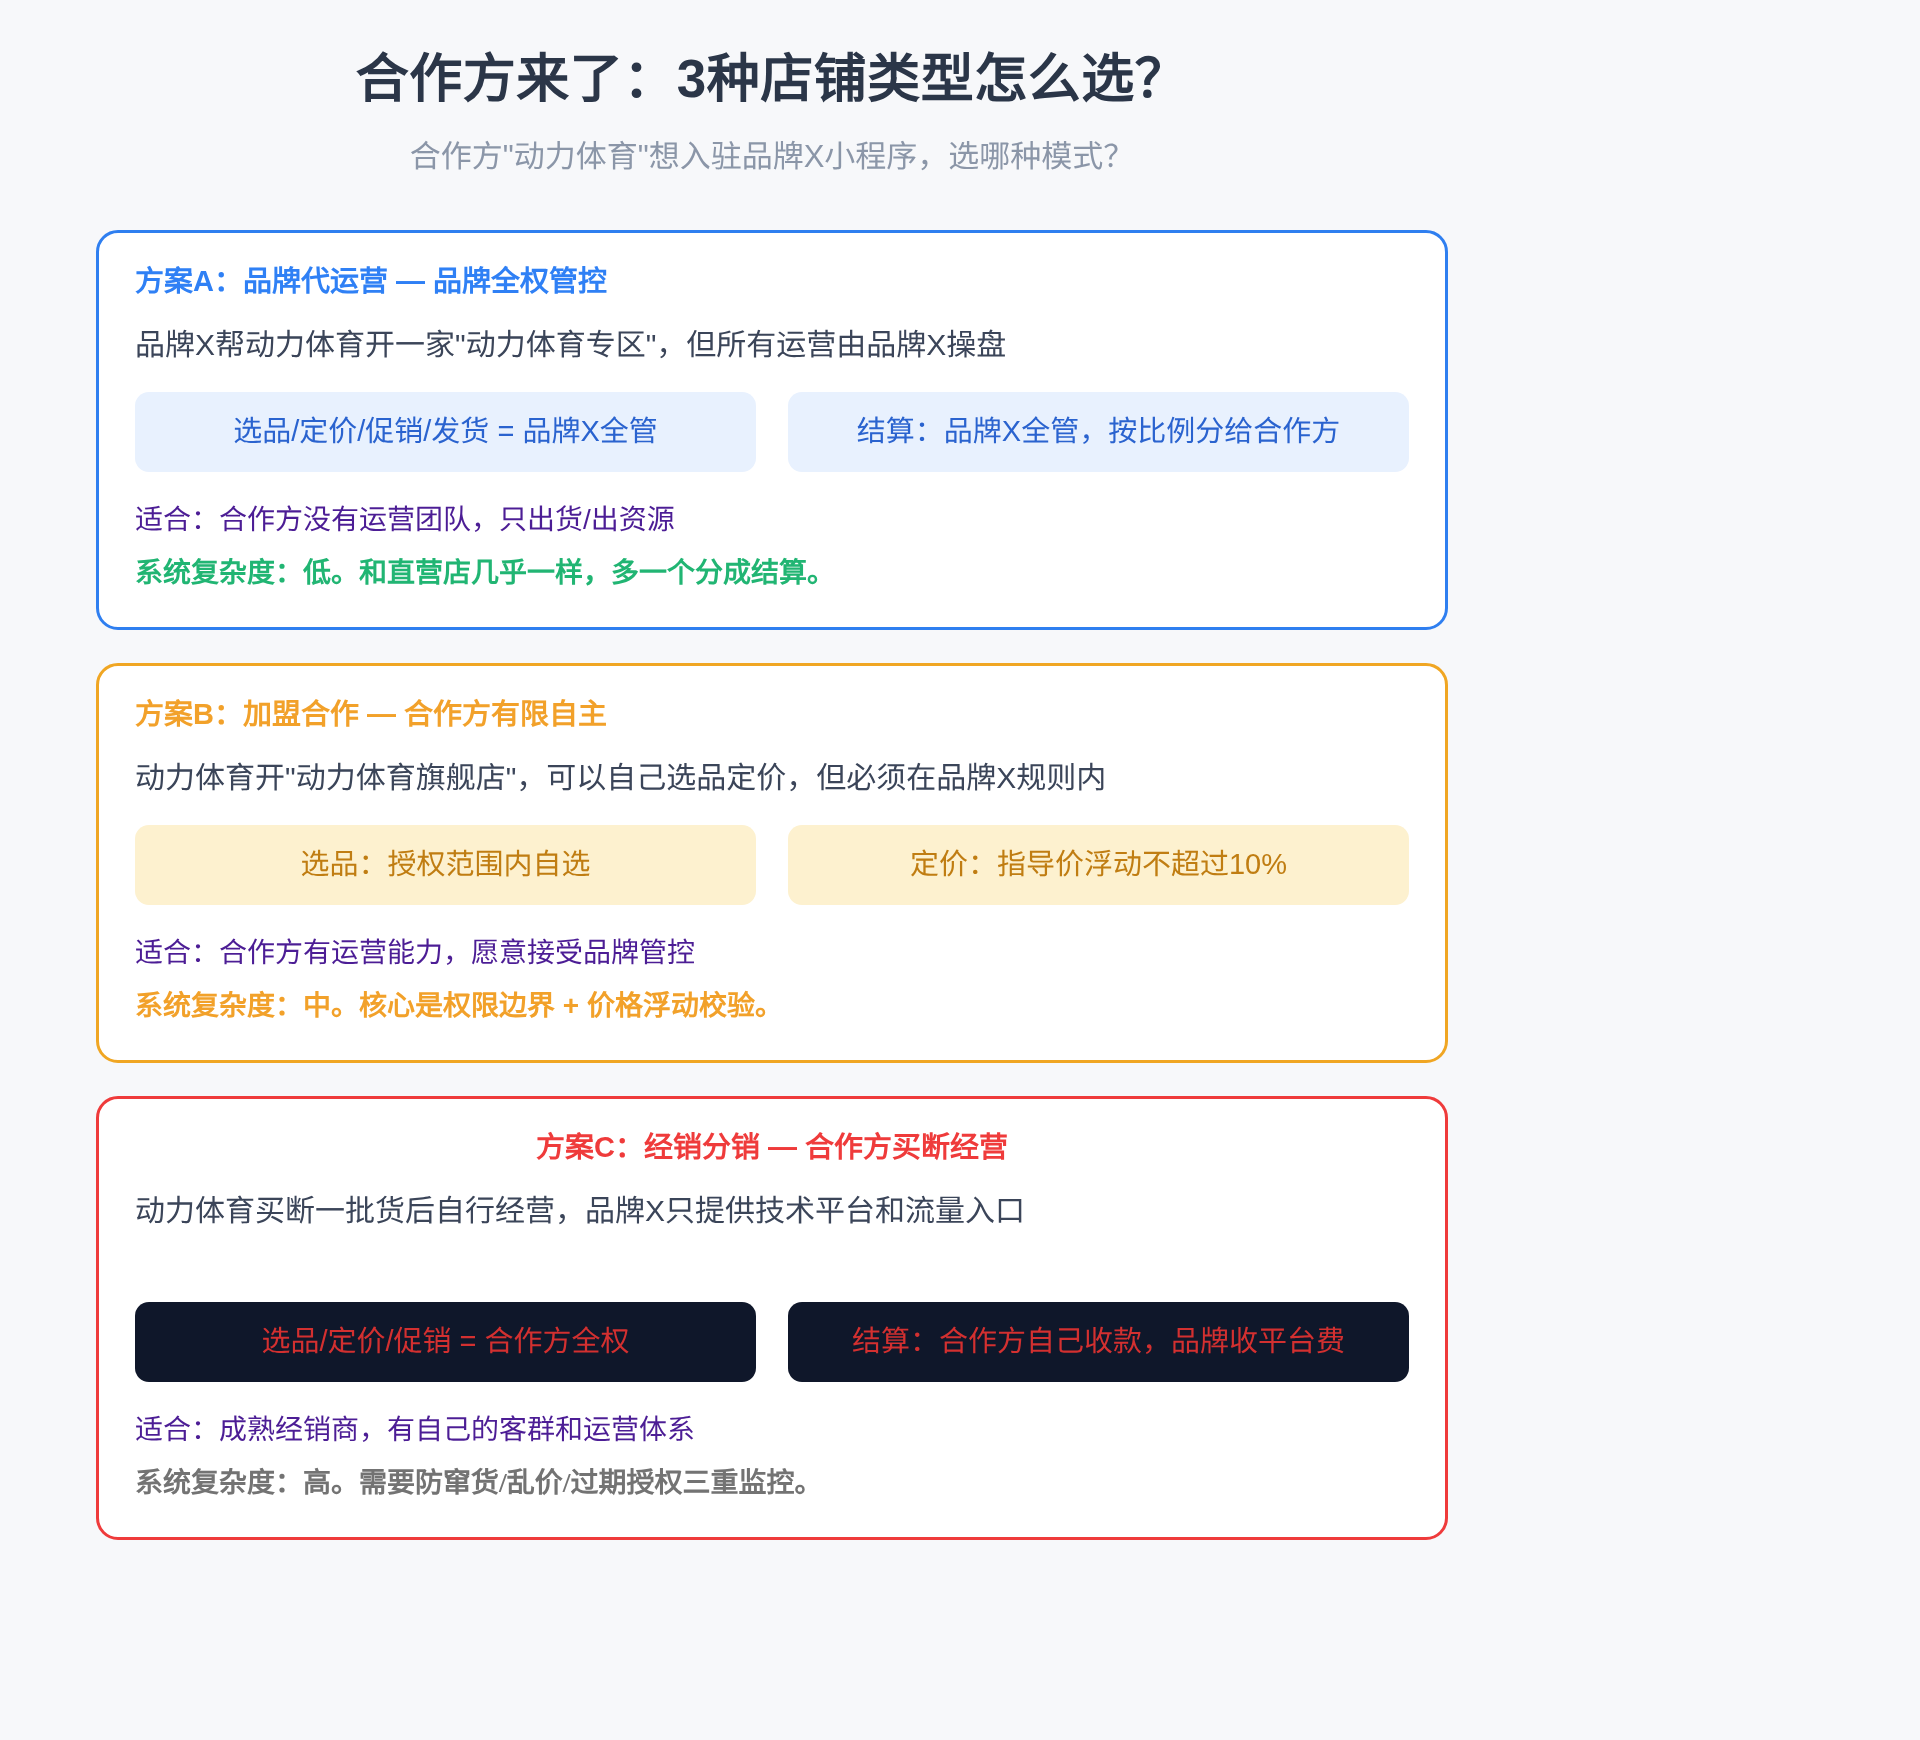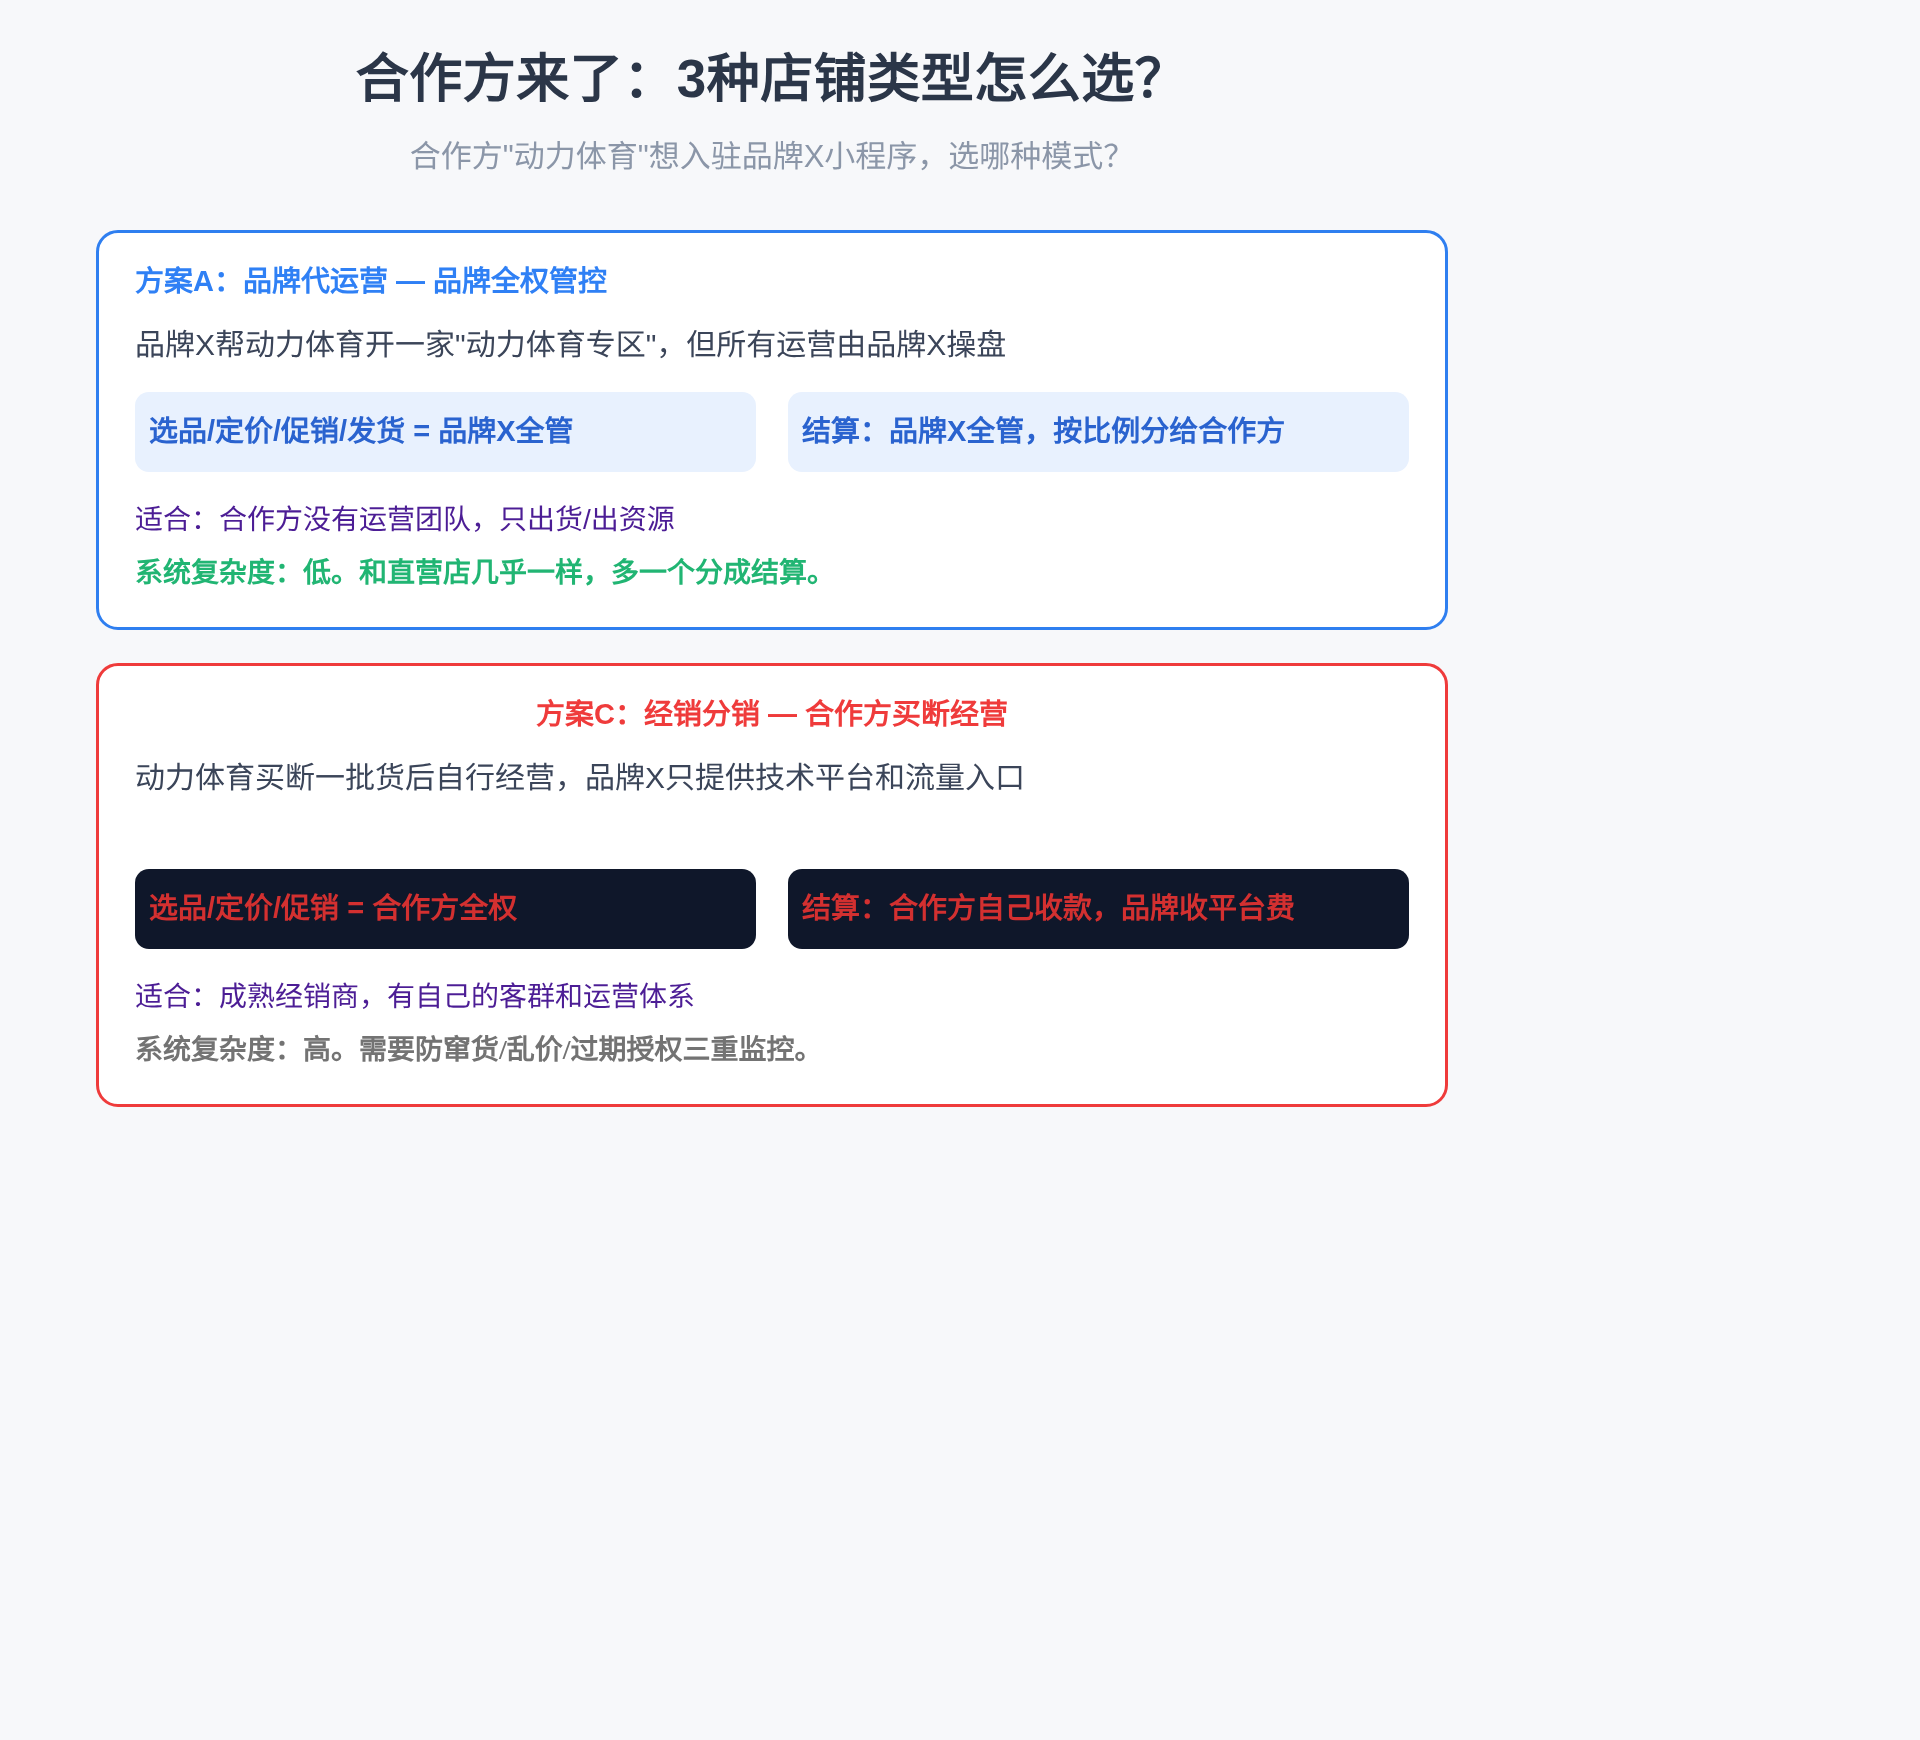--- a/index.html
+++ b/index.html
@@ -67,23 +67,23 @@
     color: #3b4559;
     line-height: 1.45;
     margin-bottom: 26px;
   }
 
   .chip-row { display: flex; gap: 32px; margin-bottom: 28px; }
 
   .chip {
     flex: 1 1 0;
     border-radius: 14px;
-    text-align: left;
+    text-align: center;
     font-size: 29px;
-    font-weight: 700;
+    font-weight: 400;
     line-height: 1.3;
     padding: 21px 14px;
   }
   .card.blue   .chip { background: #e8f1fe; color: #2a63cf; }
   .card.orange .chip { background: #fdf1cf; color: #c07d12; }
   .card.red    .chip { background: #0f172a; color: #d33030; margin-top: 44px; }
 
   .card-fit {
     font-size: 28px;
     font-weight: 400;
@@ -117,20 +117,30 @@
       <h2 class="card-title">方案A：品牌代运营 — 品牌全权管控</h2>
       <p class="card-desc">品牌X帮动力体育开一家"动力体育专区"，但所有运营由品牌X操盘</p>
       <div class="chip-row">
         <div class="chip">选品/定价/促销/发货 = 品牌X全管</div>
         <div class="chip">结算：品牌X全管，按比例分给合作方</div>
       </div>
       <p class="card-fit">适合：合作方没有运营团队，只出货/出资源</p>
       <p class="card-complexity">系统复杂度：低。和直营店几乎一样，多一个分成结算。</p>
     </section>
 
+    <section class="card orange">
+      <h2 class="card-title">方案B：加盟合作 — 合作方有限自主</h2>
+      <p class="card-desc">动力体育开"动力体育旗舰店"，可以自己选品定价，但必须在品牌X规则内</p>
+      <div class="chip-row">
+        <div class="chip">选品：授权范围内自选</div>
+        <div class="chip">定价：指导价浮动不超过10%</div>
+      </div>
+      <p class="card-fit">适合：合作方有运营能力，愿意接受品牌管控</p>
+      <p class="card-complexity">系统复杂度：中。核心是权限边界 + 价格浮动校验。</p>
+    </section>
 
     <section class="card red">
       <h2 class="card-title">方案C：经销分销 — 合作方买断经营</h2>
       <p class="card-desc">动力体育买断一批货后自行经营，品牌X只提供技术平台和流量入口</p>
       <div class="chip-row">
         <div class="chip">选品/定价/促销 = 合作方全权</div>
         <div class="chip">结算：合作方自己收款，品牌收平台费</div>
       </div>
       <p class="card-fit">适合：成熟经销商，有自己的客群和运营体系</p>
       <p class="card-complexity">系统复杂度：高。需要防窜货/乱价/过期授权三重监控。</p>

